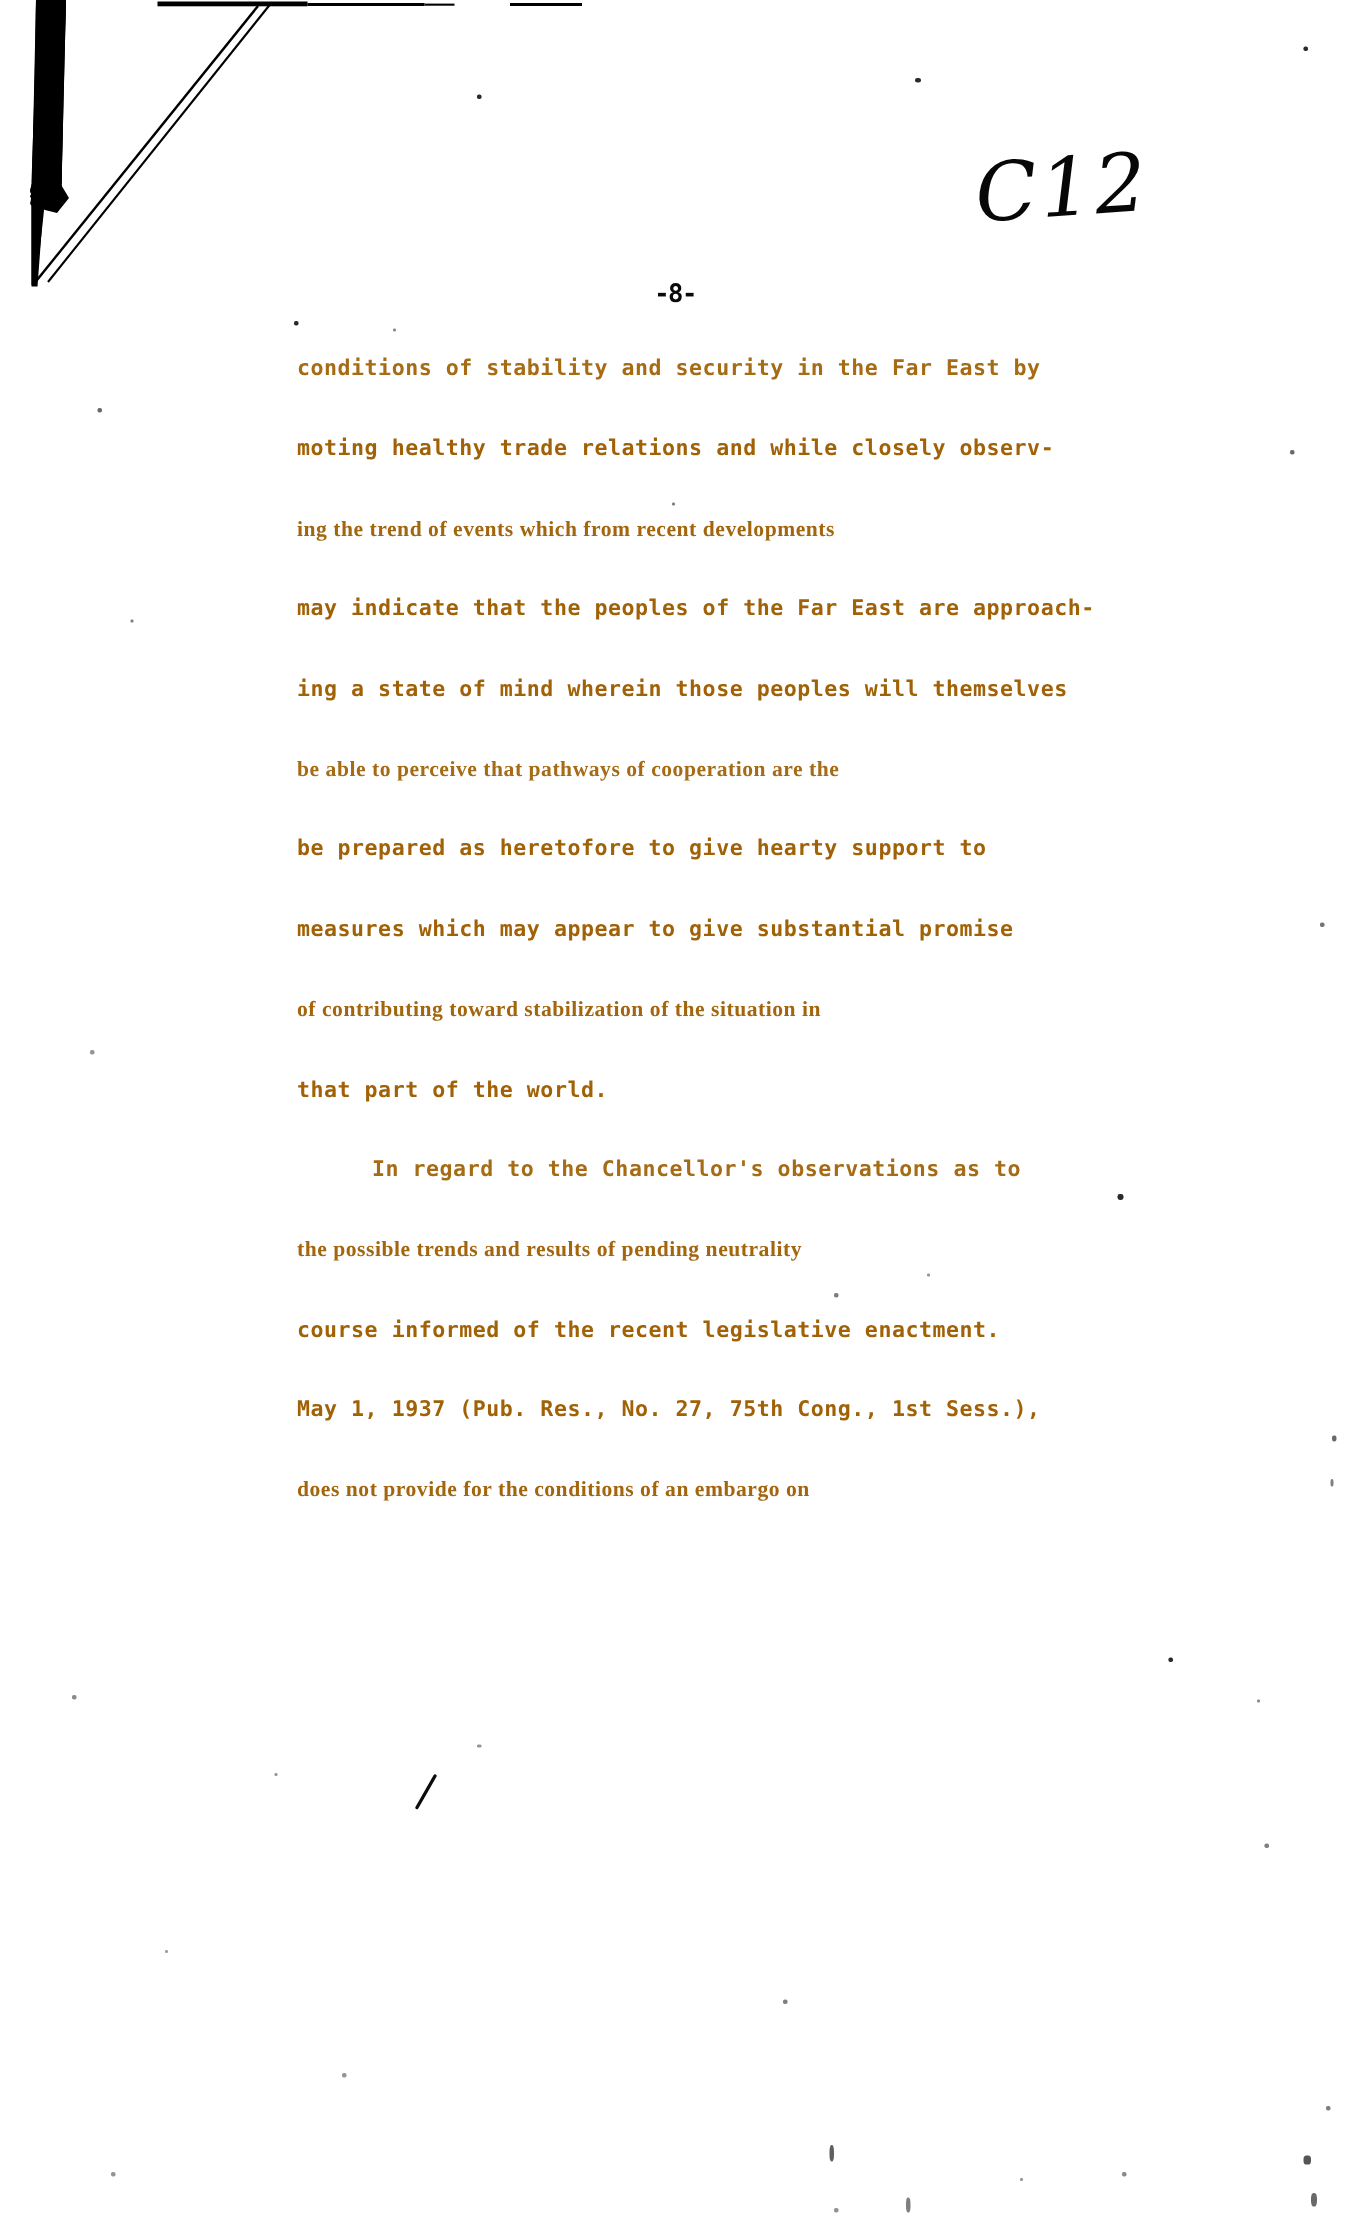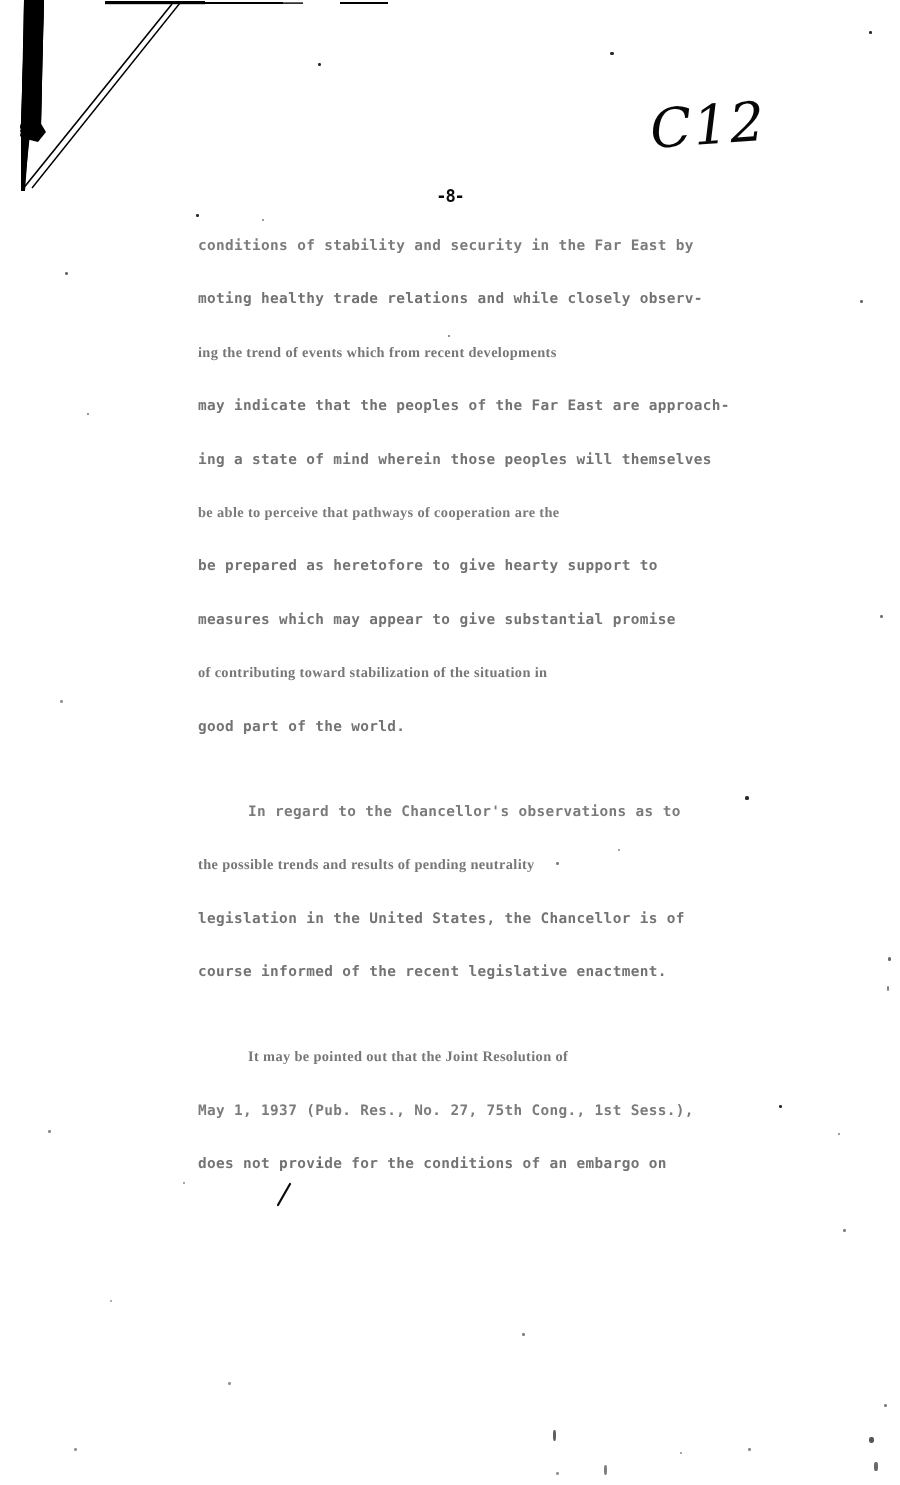--- a/index.html
+++ b/index.html
@@ -65,31 +65,30 @@
     position: absolute;
     left: 198px;
     top: 236px;
     width: 660px;
   }
 
   .line {
     font-family: "DejaVu Sans Mono", "Liberation Mono", monospace;
     font-size: 14.4px;
     font-weight: bold;
-    color: #737373;
+    color: #a16207;
     height: 53.4px;
     line-height: 20px;
     white-space: pre;
     letter-spacing: 0.35px;
     text-rendering: geometricPrecision;
   }
 
   .line.indent {
     padding-left: 50px;
-    margin-top: 32px;
   }
 
   
   .line:nth-child(3n)   { opacity: 0.97; font-family: Liberation Serif, serif; }
   .line:nth-child(5n+1) { opacity: 0.94; }
 
   
   #pen-slash {
     position: absolute;
     left: 276px;
@@ -157,26 +156,24 @@
   <div id="body-text">
       <div class="line">conditions of stability and security in the Far East by</div>
       <div class="line">moting healthy trade relations and while closely observ-</div>
       <div class="line">ing the trend of events which from recent developments</div>
       <div class="line">may indicate that the peoples of the Far East are approach-</div>
       <div class="line">ing a state of mind wherein those peoples will themselves</div>
       <div class="line">be able to perceive that pathways of cooperation are the</div>
       <div class="line">be prepared as heretofore to give hearty support to</div>
       <div class="line">measures which may appear to give substantial promise</div>
       <div class="line">of contributing toward stabilization of the situation in</div>
-      <div class="line">good part of the world.</div>
+      <div class="line">that part of the world.</div>
       <div class="line indent">In regard to the Chancellor's observations as to</div>
       <div class="line">the possible trends and results of pending neutrality</div>
-      <div class="line">legislation in the United States, the Chancellor is of</div>
       <div class="line">course informed of the recent legislative enactment.</div>
-      <div class="line indent">It may be pointed out that the Joint Resolution of</div>
       <div class="line">May 1, 1937 (Pub. Res., No. 27, 75th Cong., 1st Sess.),</div>
       <div class="line">does not provide for the conditions of an embargo on</div>
     </div>
 
   <div id="pen-slash">
     <svg width="18" height="26" viewBox="0 0 18 26" xmlns="http://www.w3.org/2000/svg">
       <path d="M 2 23 L 14 2" stroke="#0c0c0c" stroke-width="2.2" fill="none" stroke-linecap="round"></path>
     </svg>
   </div>
 

